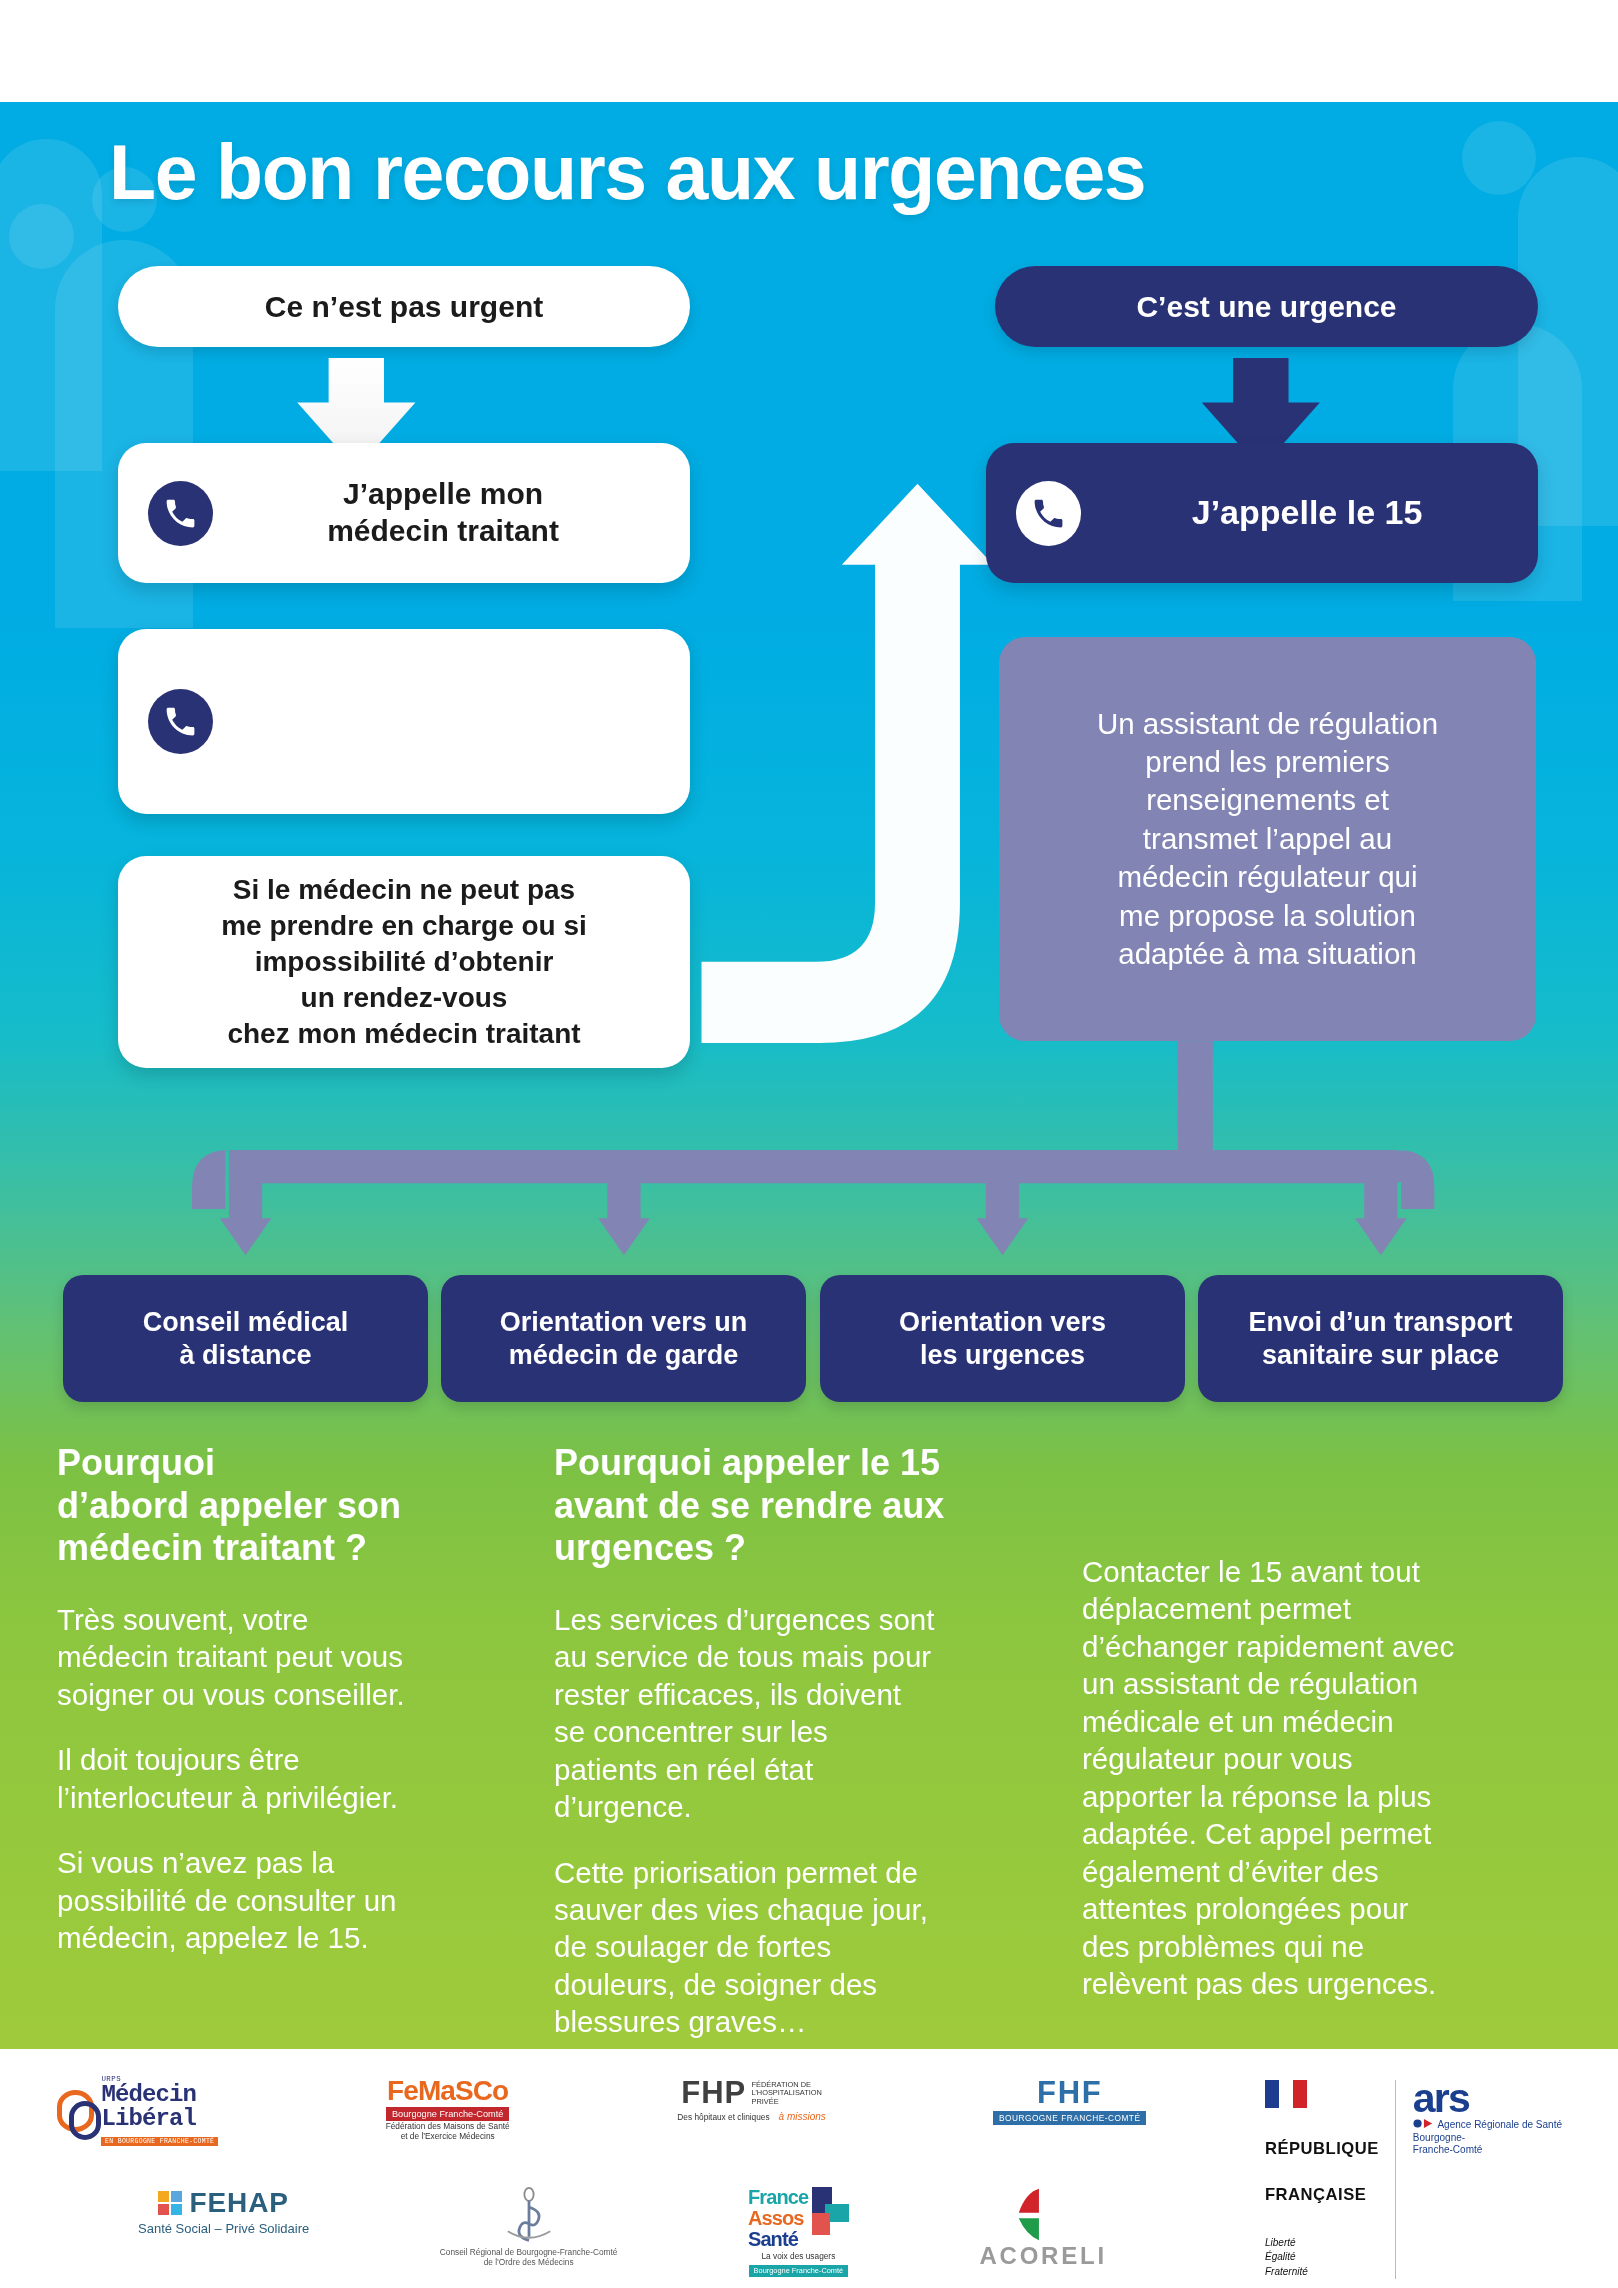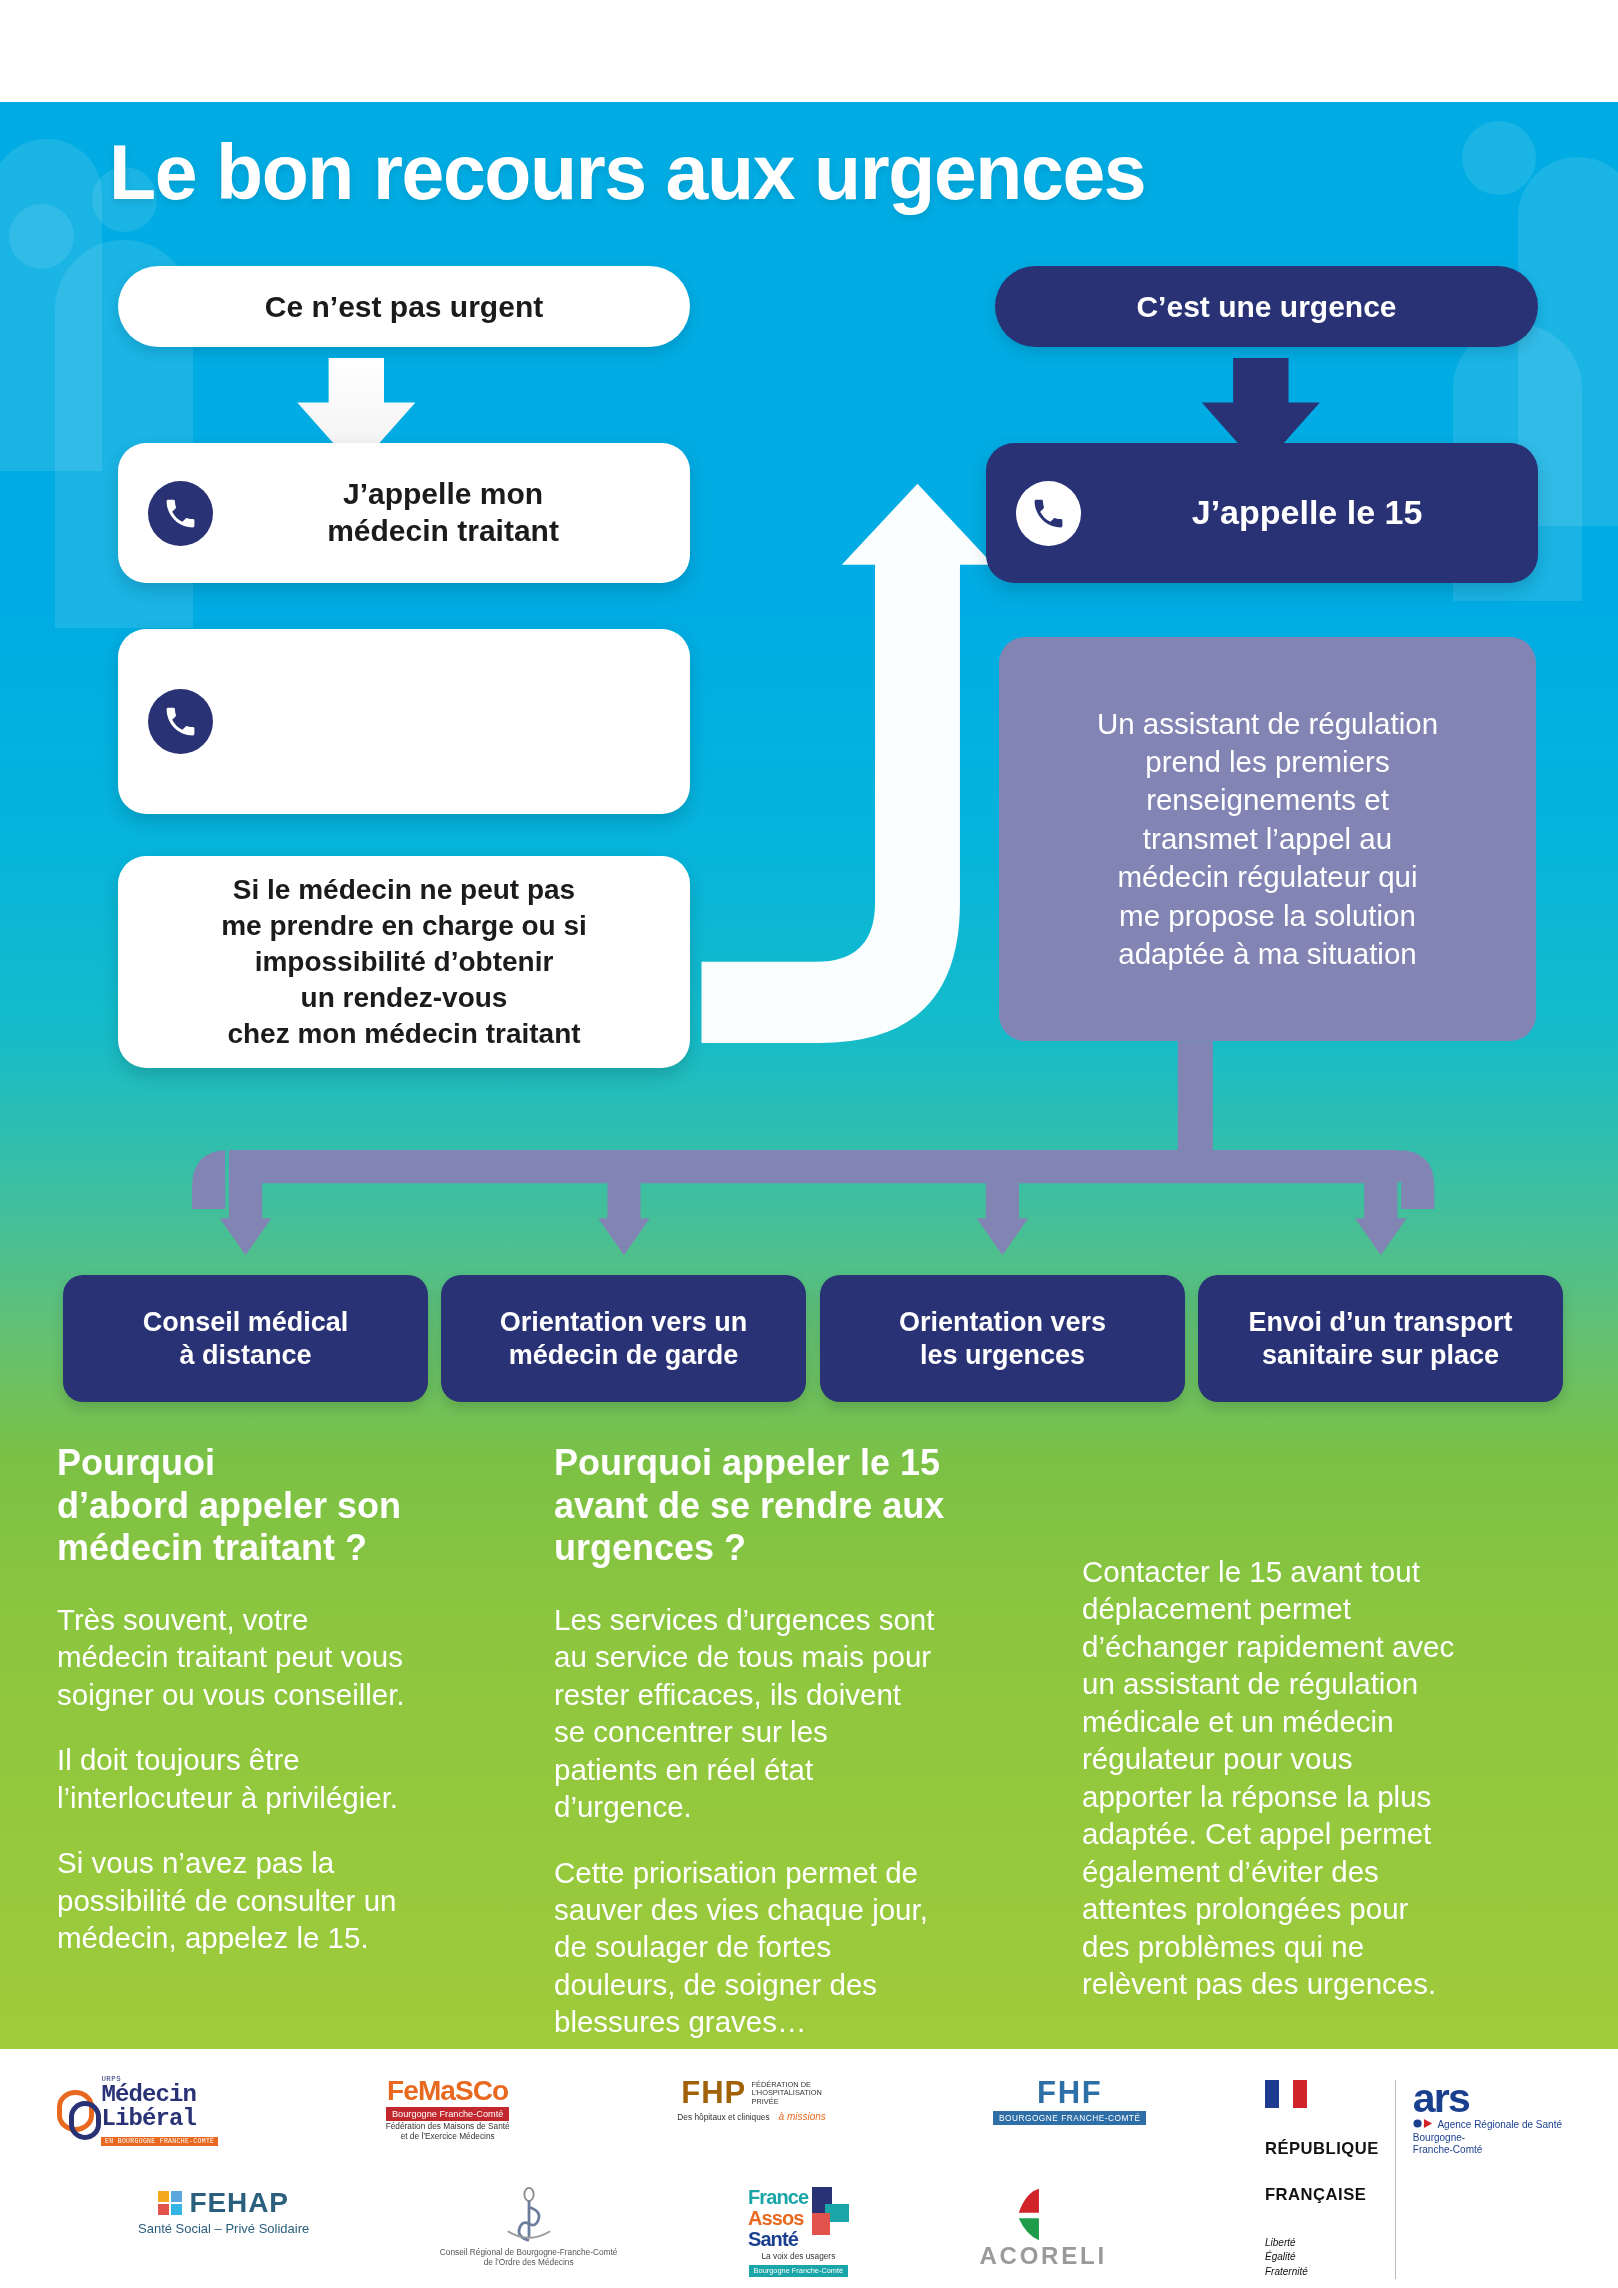--- a/index.html
+++ b/index.html
@@ -117,21 +117,21 @@
   .lg-urps .big { color:#2a3276; font-size:24px; line-height:1.0; }
   .lg-urps .tiny { font-size:7.4px; color:#2a3276; letter-spacing:0.5px; }
   .lg-urps .bar { background:#e8681f; color:#fff; font-size:6.5px; padding:0.9px 3.7px; margin-top:1.8px; letter-spacing:0.3px; }
   .ring { width:37px; height:42px; border:5.5px solid #e8681f; border-radius:50%/40%;
           position:relative; }
   .ring::after { content:""; position:absolute; left:6.5px; top:5.5px; width:22px; height:29.5px;
           border:5.5px solid #2a3276; border-radius:50%/40%; }
 
   .lg-femasco .big { color:#e8681f; font-size:28px; }
   .lg-femasco .bar { background:#c1272d; color:#fff; font-size:9.2px; padding:1.8px 5.5px; }
-  .lg-fhp .big { color:#a16207; font-size:31px; letter-spacing:0.9px; }
+  .lg-fhp .big { color:#404040; font-size:31px; letter-spacing:0.9px; }
   .lg-fhp .ital { color:#e8681f; font-style:italic; font-size:10px; }
   .lg-fhf .big { color:#2f6fa8; font-size:31px; letter-spacing:1.8px; }
   .lg-fhf .bar { background:#2f6fa8; color:#fff; font-size:8.3px; padding:1.8px 5.5px; letter-spacing:0.5px; }
   .lg-fehap .big { color:#2b5f7e; font-size:28px; letter-spacing:0.9px; }
   .lg-fehap .sub { color:#2b5f7e; font-size:13px; }
   .lg-ordre .sub { font-size:8.3px; color:#555; }
   .lg-fas .big { font-size:20px; line-height:1.05; }
   .lg-fas .bar { background:#1aa5a8; color:#fff; font-size:7.4px; padding:1.8px 4.6px; margin-top:2.8px; }
   .lg-acoreli .big { color:#9a9a9a; font-size:24px; letter-spacing:2.8px; }
   .lg-rf { align-items:flex-start; text-align:left;gap:28px; }

